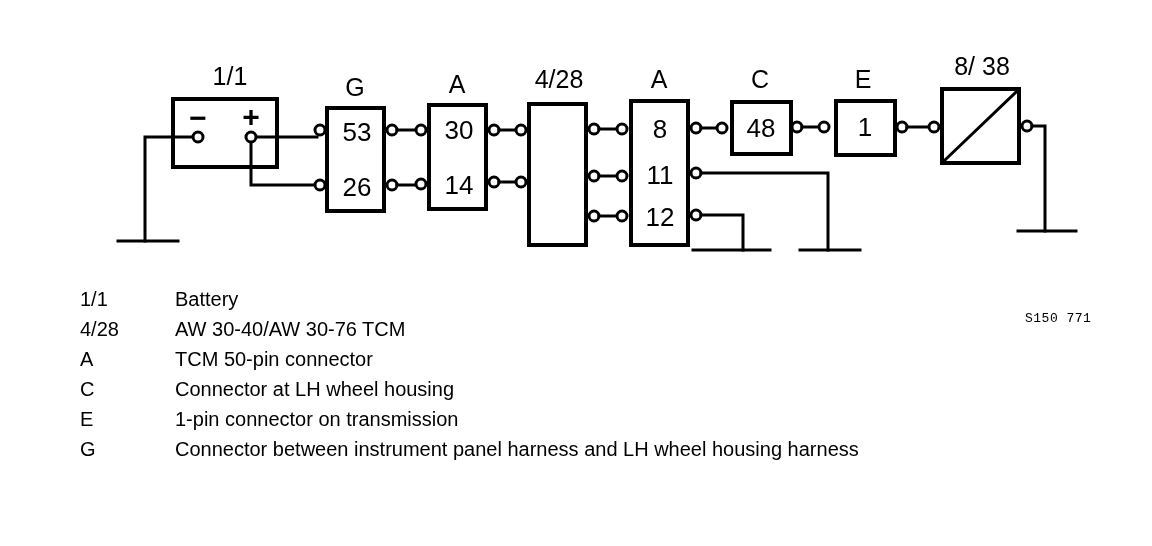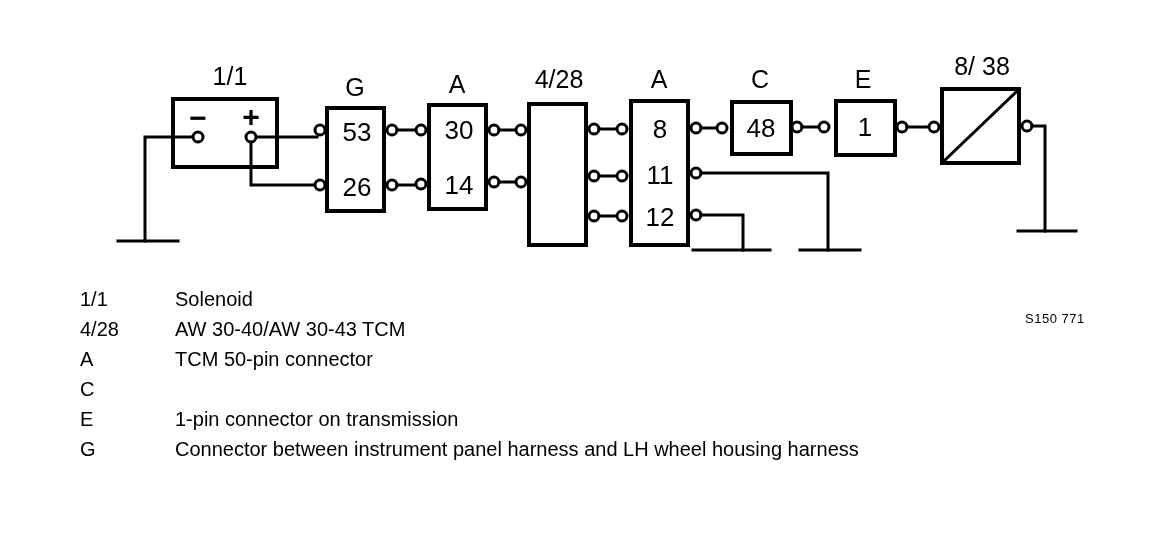--- a/index.html
+++ b/index.html
@@ -8,21 +8,21 @@
   .wire { stroke:#000; stroke-width:3; fill:none; stroke-linecap:square; }
   .box { stroke:#000; stroke-width:4; fill:#fff; }
   .pin { stroke:#000; stroke-width:3; fill:#fff; }
   .lbl { font-family:"Liberation Sans", sans-serif; font-size:25px; fill:#000; text-anchor:middle; }
   .pinlbl { font-family:"Liberation Sans", sans-serif; font-size:26px; fill:#000; text-anchor:middle; }
   .sign { font-family:"Liberation Sans", sans-serif; font-size:30px; font-weight:bold; fill:#000; text-anchor:middle; }
   .legend { position:absolute; left:80px; top:284px; font-size:20px; line-height:30px; }
   .legend-row { display:flex; }
   .legend-code { width:95px; }
   .legend-desc { white-space:nowrap; }
-  .ref { position:absolute; left:1025px; top:311px; font-size:13px; letter-spacing:0.5px; }
+  .ref { position:absolute; left:1025px; top:311px; font-size:13px; letter-spacing:0.5px;font-family:Liberation Mono, monospace; }
 </style>
 </head>
 <body>
 
 <svg id="diagram" viewBox="0 0 1152 546" xmlns="http://www.w3.org/2000/svg">
 
   <g>
     <text class="lbl" x="230" y="85">1/1</text>
     <rect class="box" x="173" y="99" width="104" height="68"></rect>
     <text class="sign" x="198" y="128">−</text>
@@ -129,32 +129,33 @@
   <circle class="pin" cx="934" cy="127" r="5"></circle>
   <circle class="pin" cx="1027" cy="126" r="5"></circle>
 
   <path class="wire" d="M1032 126 L1045 126 L1045 231"></path>
   <path class="wire" d="M1018 231 L1076 231"></path>
 </svg>
 
 <div class="legend">
   <div class="legend-row">
     <span class="legend-code">1/1</span>
-    <span class="legend-desc">Solenoid</span>
+    <span class="legend-desc">Battery</span>
   </div>
   <div class="legend-row">
     <span class="legend-code">4/28</span>
-    <span class="legend-desc">AW 30-40/AW 30-43 TCM</span>
+    <span class="legend-desc">AW 30-40/AW 30-76 TCM</span>
   </div>
   <div class="legend-row">
     <span class="legend-code">A</span>
     <span class="legend-desc">TCM 50-pin connector</span>
   </div>
   <div class="legend-row">
     <span class="legend-code">C</span>
+    <span class="legend-desc">Connector at LH wheel housing</span>
   </div>
   <div class="legend-row">
     <span class="legend-code">E</span>
     <span class="legend-desc">1-pin connector on transmission</span>
   </div>
   <div class="legend-row">
     <span class="legend-code">G</span>
     <span class="legend-desc">Connector between instrument panel harness and LH wheel housing harness</span>
   </div>
 </div>

